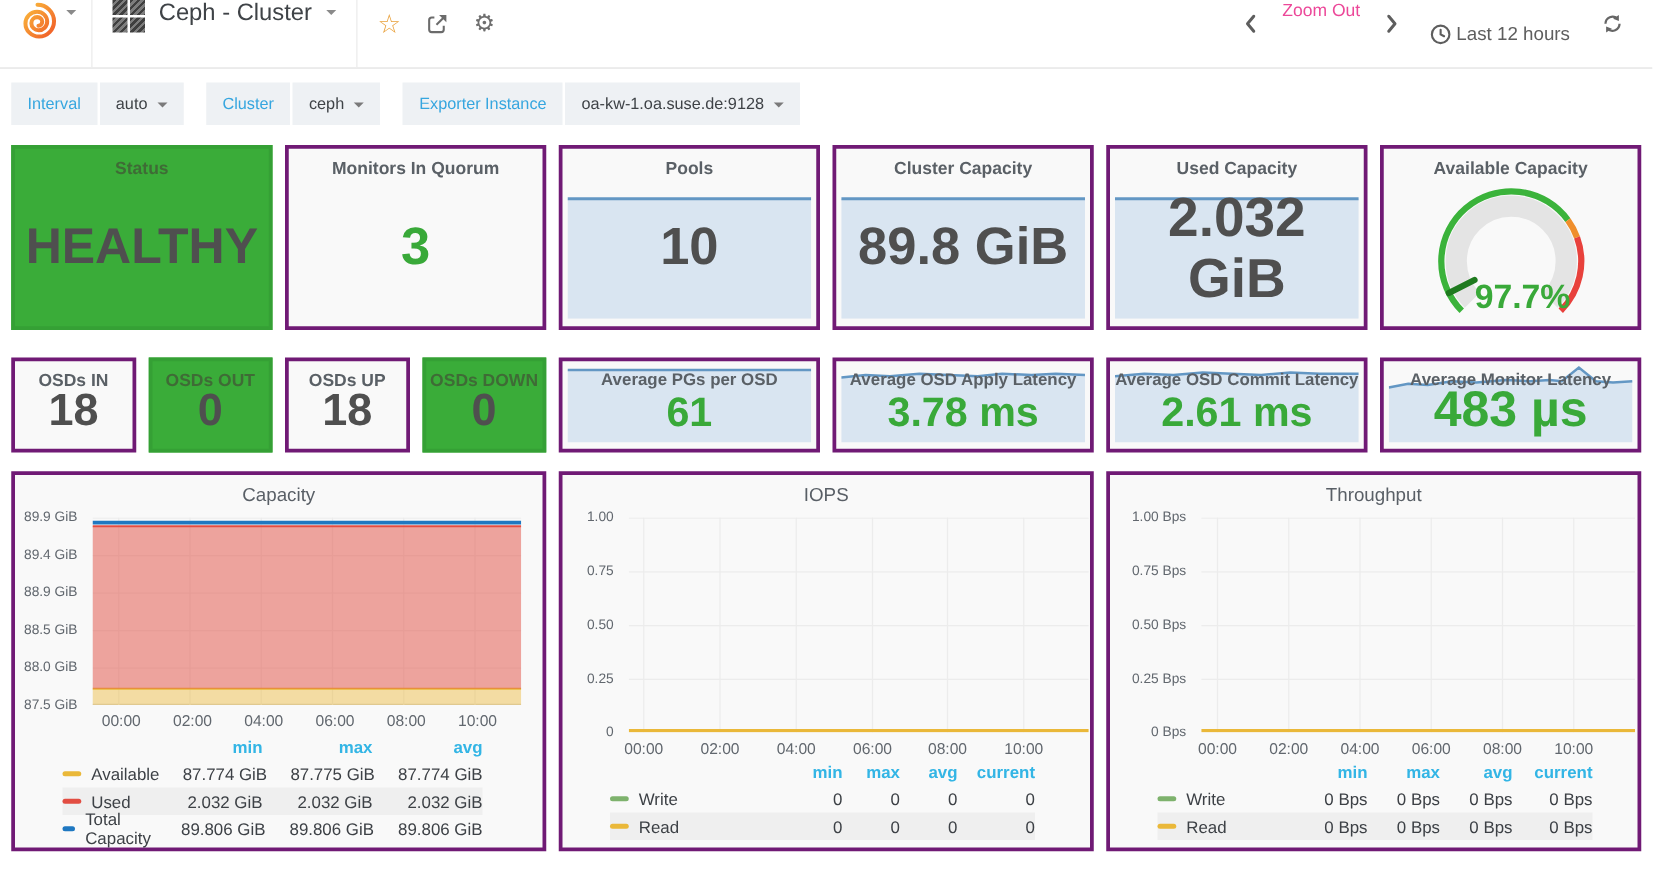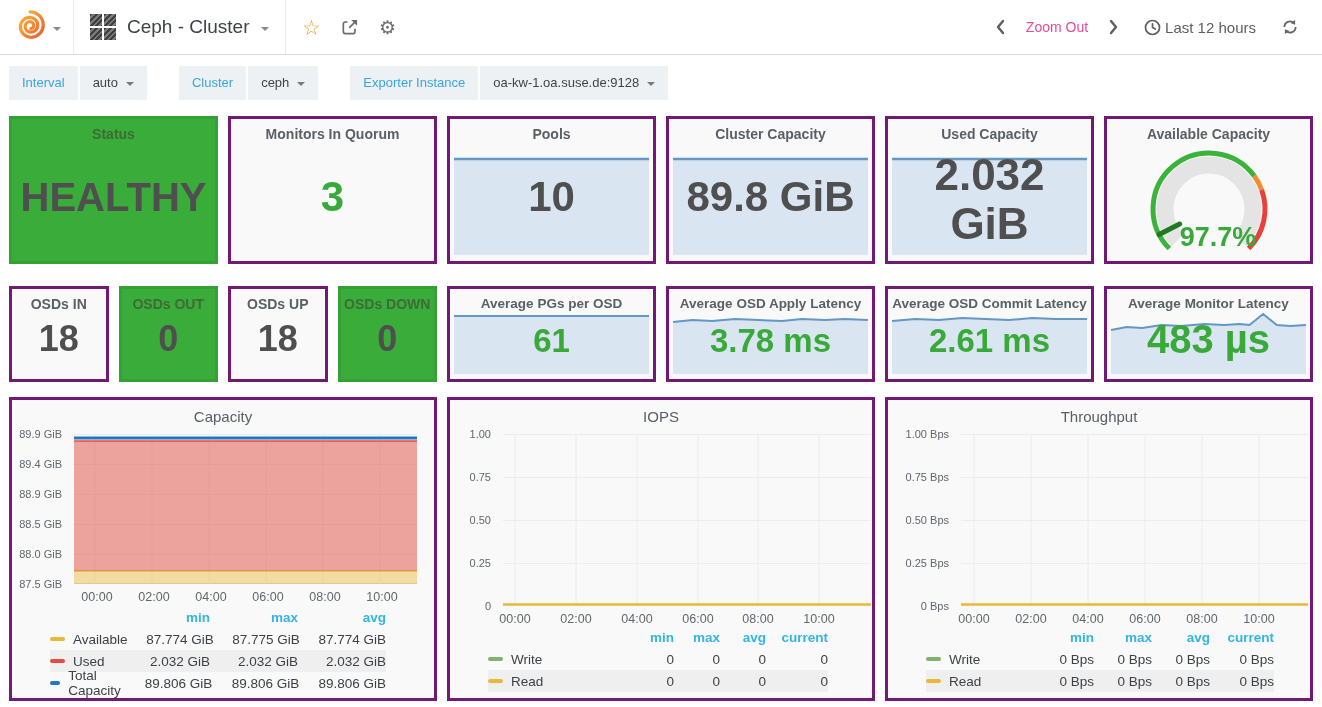--- a/index.html
+++ b/index.html
@@ -1,52 +1,52 @@
 <!DOCTYPE html>
 <html><head>
 <meta charset="utf-8">
 <style>
   *{box-sizing:border-box;margin:0;padding:0}
   html,body{width:1322px;height:707px;overflow:hidden}
   body{font-family:"Liberation Sans",sans-serif;background:#fff;color:#3d4146}
 
   
   .navbar{height:55px;border-bottom:1px solid #dcdcdc;display:flex;align-items:center;background:#fff}
-  .nav-sec{display:flex;align-items:center;height:100%}
+  .nav-sec{display:flex;height:100%}
   .logo-sec{width:74px;justify-content:center;gap:6px;border-right:1px solid #ebebeb}
   .title-sec{padding:0 16px;gap:11px;border-right:1px solid #ebebeb}
   .dash-title{font-size:19px;color:#3f4347}
   .actions-sec{padding:0 8px;gap:2px}
   .icon-btn{width:36px;height:38px;display:flex;align-items:center;justify-content:center;cursor:pointer}
   .right-sec{margin-left:auto;padding-right:14px;gap:2px}
   .nav-text{font-size:14px;color:#ec4899;padding:0 6px;cursor:pointer}
   .time-text{font-size:15px;color:#5e5e5e;margin-left:4px;cursor:pointer}
   .timepick{display:flex;align-items:center;margin:0 14px 0 10px;cursor:pointer}
   .caret{width:0;height:0;border:4px solid transparent;border-top-color:#8a8a8a;margin-top:8px}
   .star{font-size:21px;color:#E9A13C;line-height:1}
   .gear{font-size:19px;color:#6e6e6e;line-height:1}
   .cubes{display:grid;grid-template-columns:12px 12px;grid-auto-rows:12px;gap:2px}
   .cubes i{background:repeating-linear-gradient(135deg,#3f3f3f 0 2px,#7d7d7d 2px 4px)}
 
   
-  .submenu{height:55px;display:flex;align-items:center;padding:0 9px;gap:32px;background:#fff}
+  .submenu{height:55px;display:flex;align-items:center;padding:0 9px;gap:18px;background:#fff}
   .chip-group{display:flex;gap:2px}
   .chip{height:34px;display:flex;align-items:center;background:#eef1f4;padding:0 13px;font-size:13px}
   .chip.lbl{color:#36A6DF}
   .chip.val{color:#3f4347;gap:8px;cursor:pointer}
   .chip .caret{margin-top:6px;border-top-color:#7a7a7a}
 
   
   main{padding:6px 9px 0}
   .row{display:flex;gap:10px}
   .row1{margin-bottom:22px}
   .row2{margin-bottom:15px}
   .panel{position:relative;background:#f9f9f9;border:3px solid #701a75}
   .w1{width:209px}.w05{width:99.5px}.w2{width:428px}
-  .h1{height:148px}.h2{height:96px}.h3{height:304px}
+  .h1{height:148px}.h2{height:76px}.h3{height:304px}
   .ptitle{position:relative;z-index:3;text-align:center;padding-top:7px;font-size:14px;font-weight:700;color:#5a6066;cursor:pointer;white-space:nowrap}
   .ptitle.sm{font-size:13.5px}
   .green-bg{background:#3AAC39;border-color:#35A035}
   .green-bg .ptitle{color:#3F6B36}
   .statval{position:absolute;left:4px;right:4px;top:55%;transform:translateY(-50%);text-align:center;font-weight:700;color:#4F4F4F;z-index:2;line-height:1.05}
   .green-txt{color:#39A939}
   .fs40{font-size:40px}.fs42{font-size:42px}.fs36{font-size:36px}.fs33{font-size:33px}
   .statval.wrap{left:26px;right:26px;font-size:44px;line-height:1.12;top:56%}
   .spark{position:absolute;left:4px;right:4px;bottom:6px;z-index:1}
   .spark svg{display:block;width:100%;height:100%}

